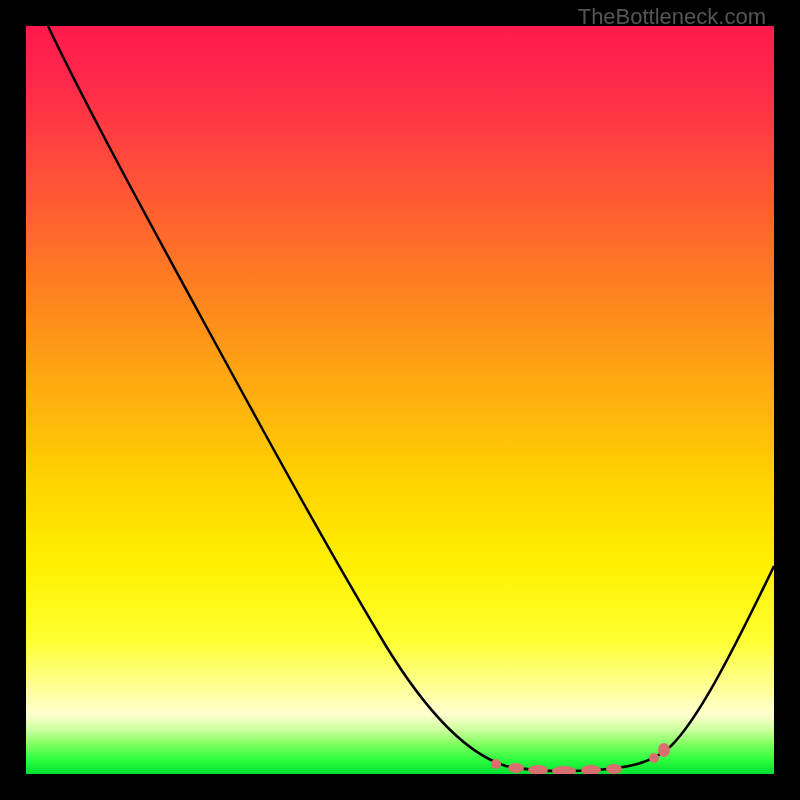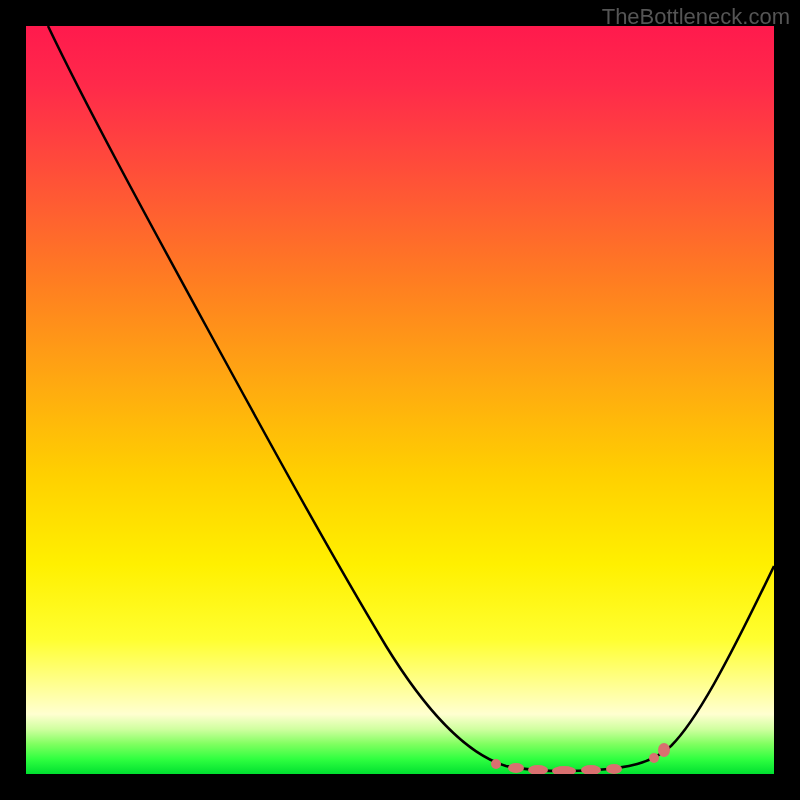--- a/index.html
+++ b/index.html
@@ -6,21 +6,21 @@
   body {
     width: 800px;
     height: 800px;
     background: #000;
     position: relative;
     font-family: Arial, sans-serif;
   }
   .watermark {
     position: absolute;
     top: 4px;
-    right: 10px;
+    right: 34px;
     color: #555;
     font-size: 22px;
     font-weight: 500;
     z-index: 10;
   }
   .plot-area {
     position: absolute;
     left: 26px;
     top: 26px;
     width: 748px;

